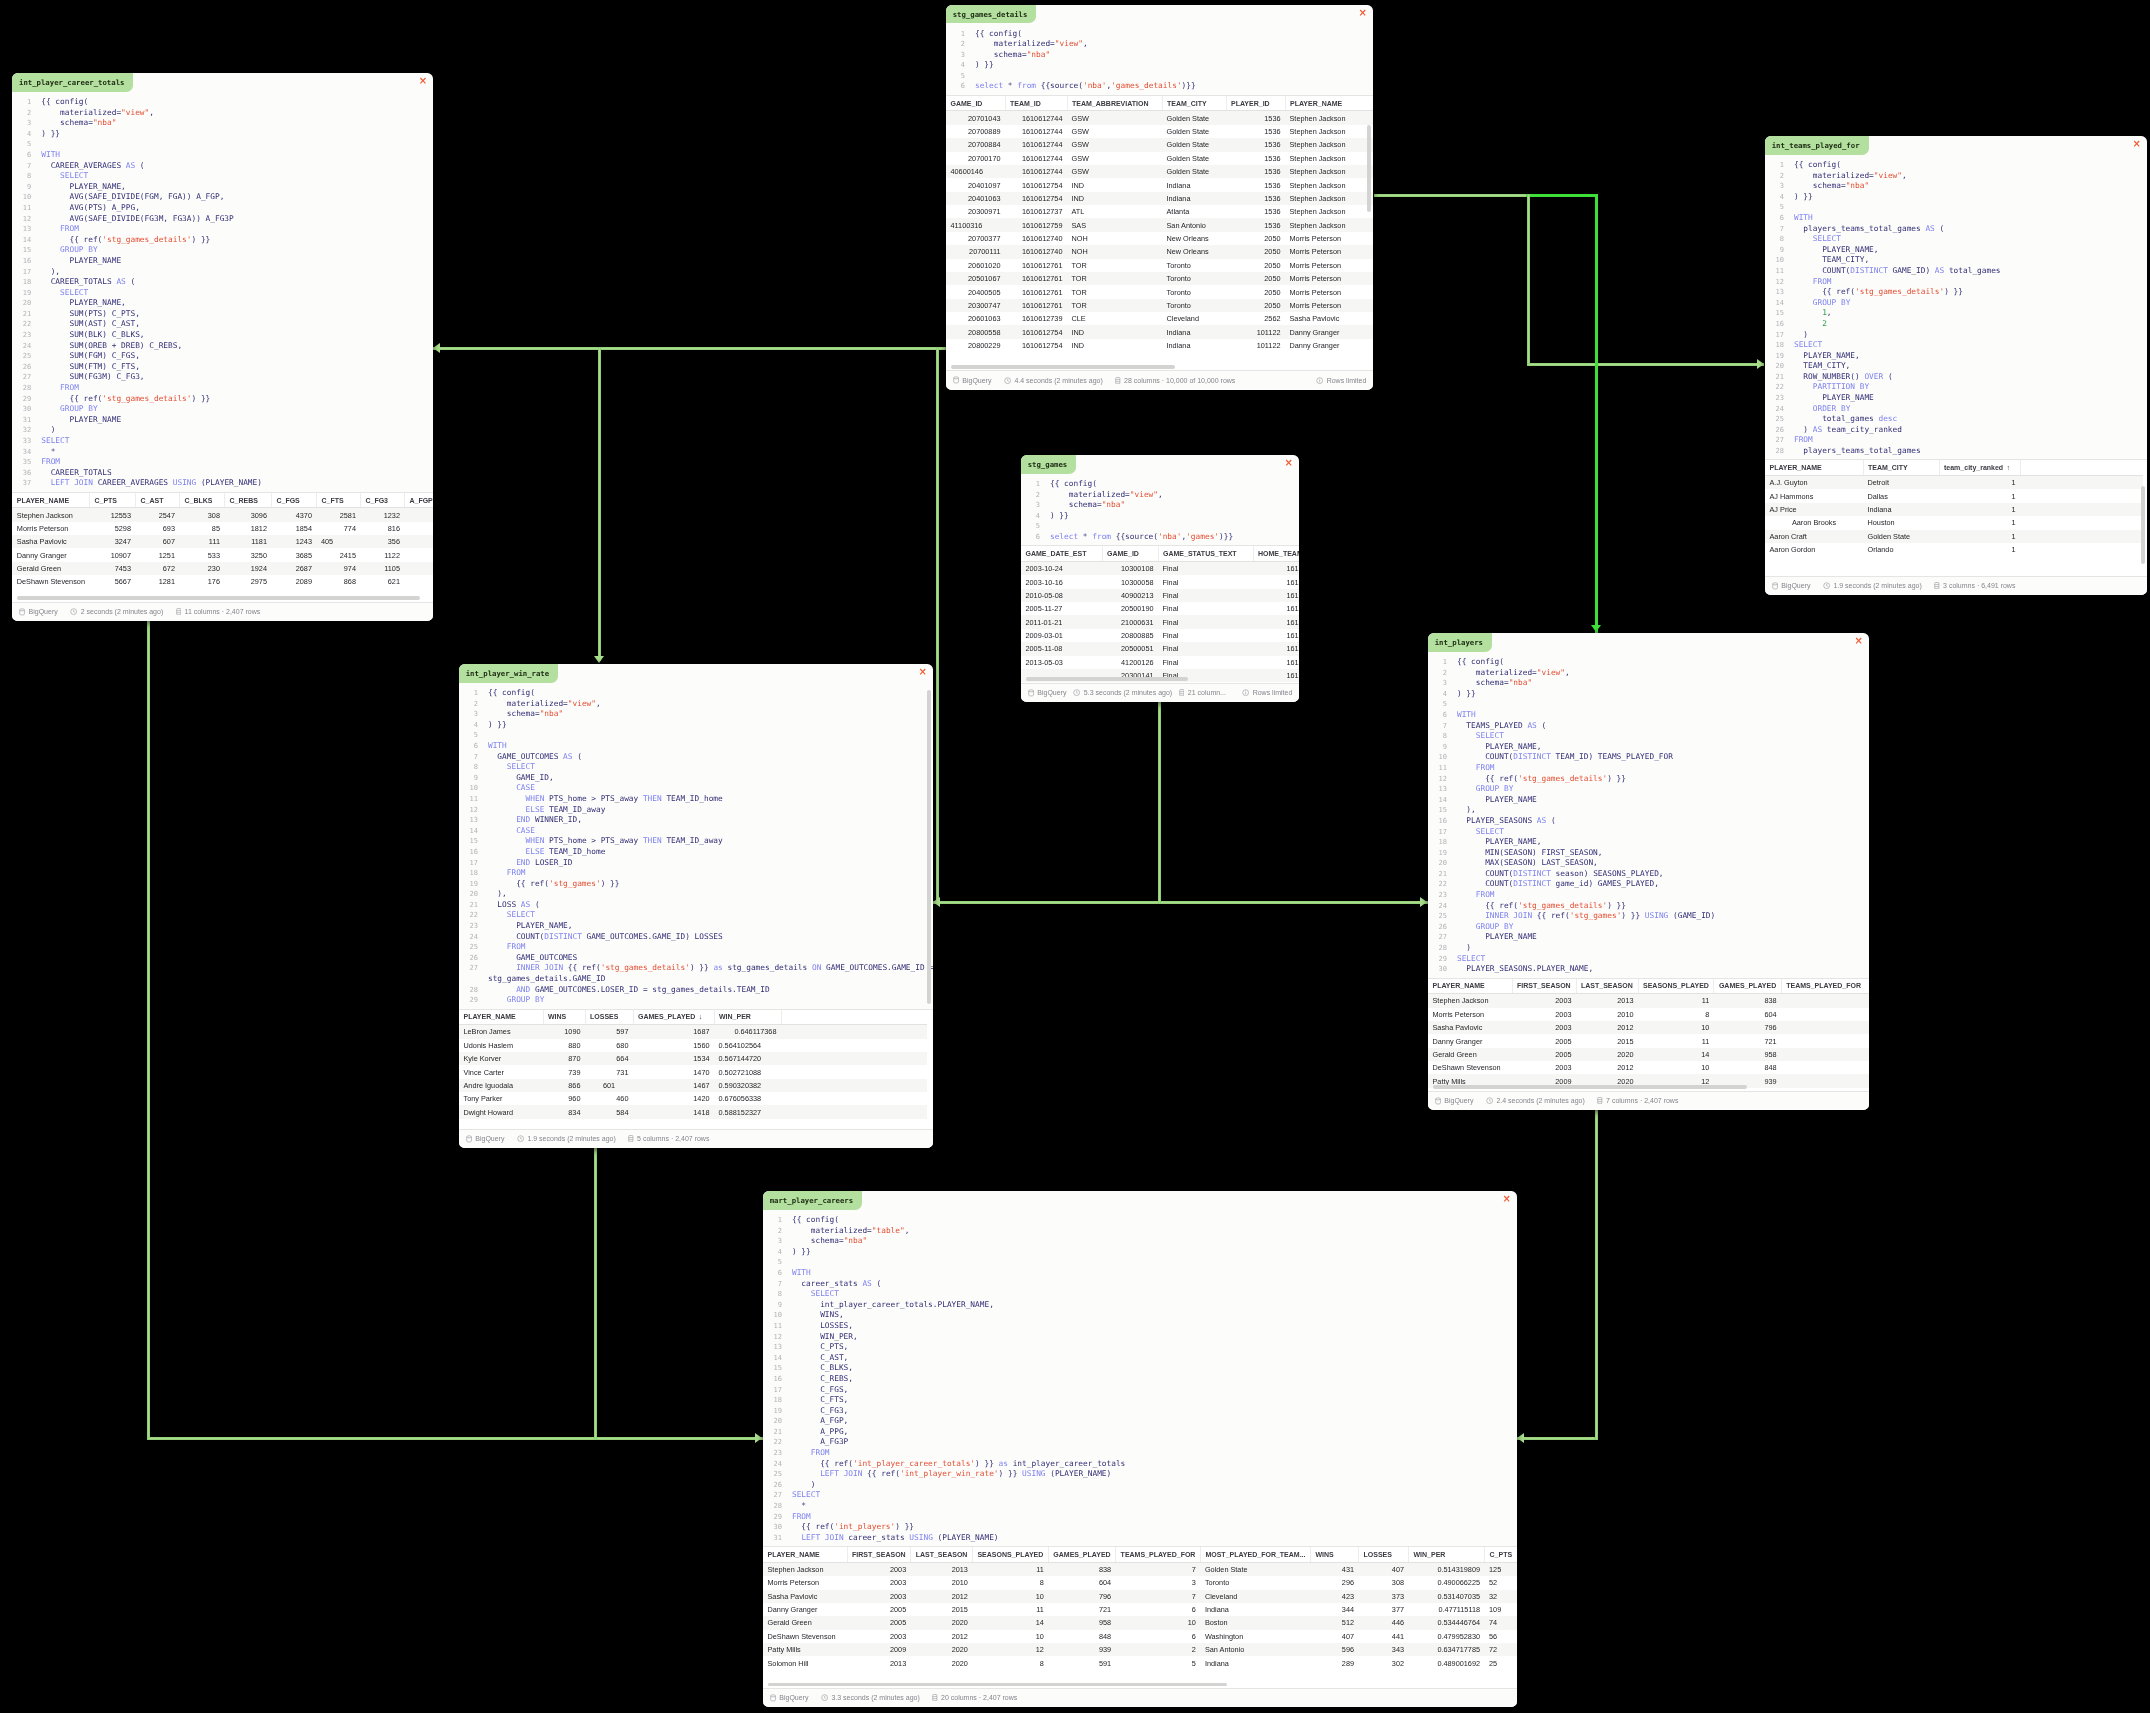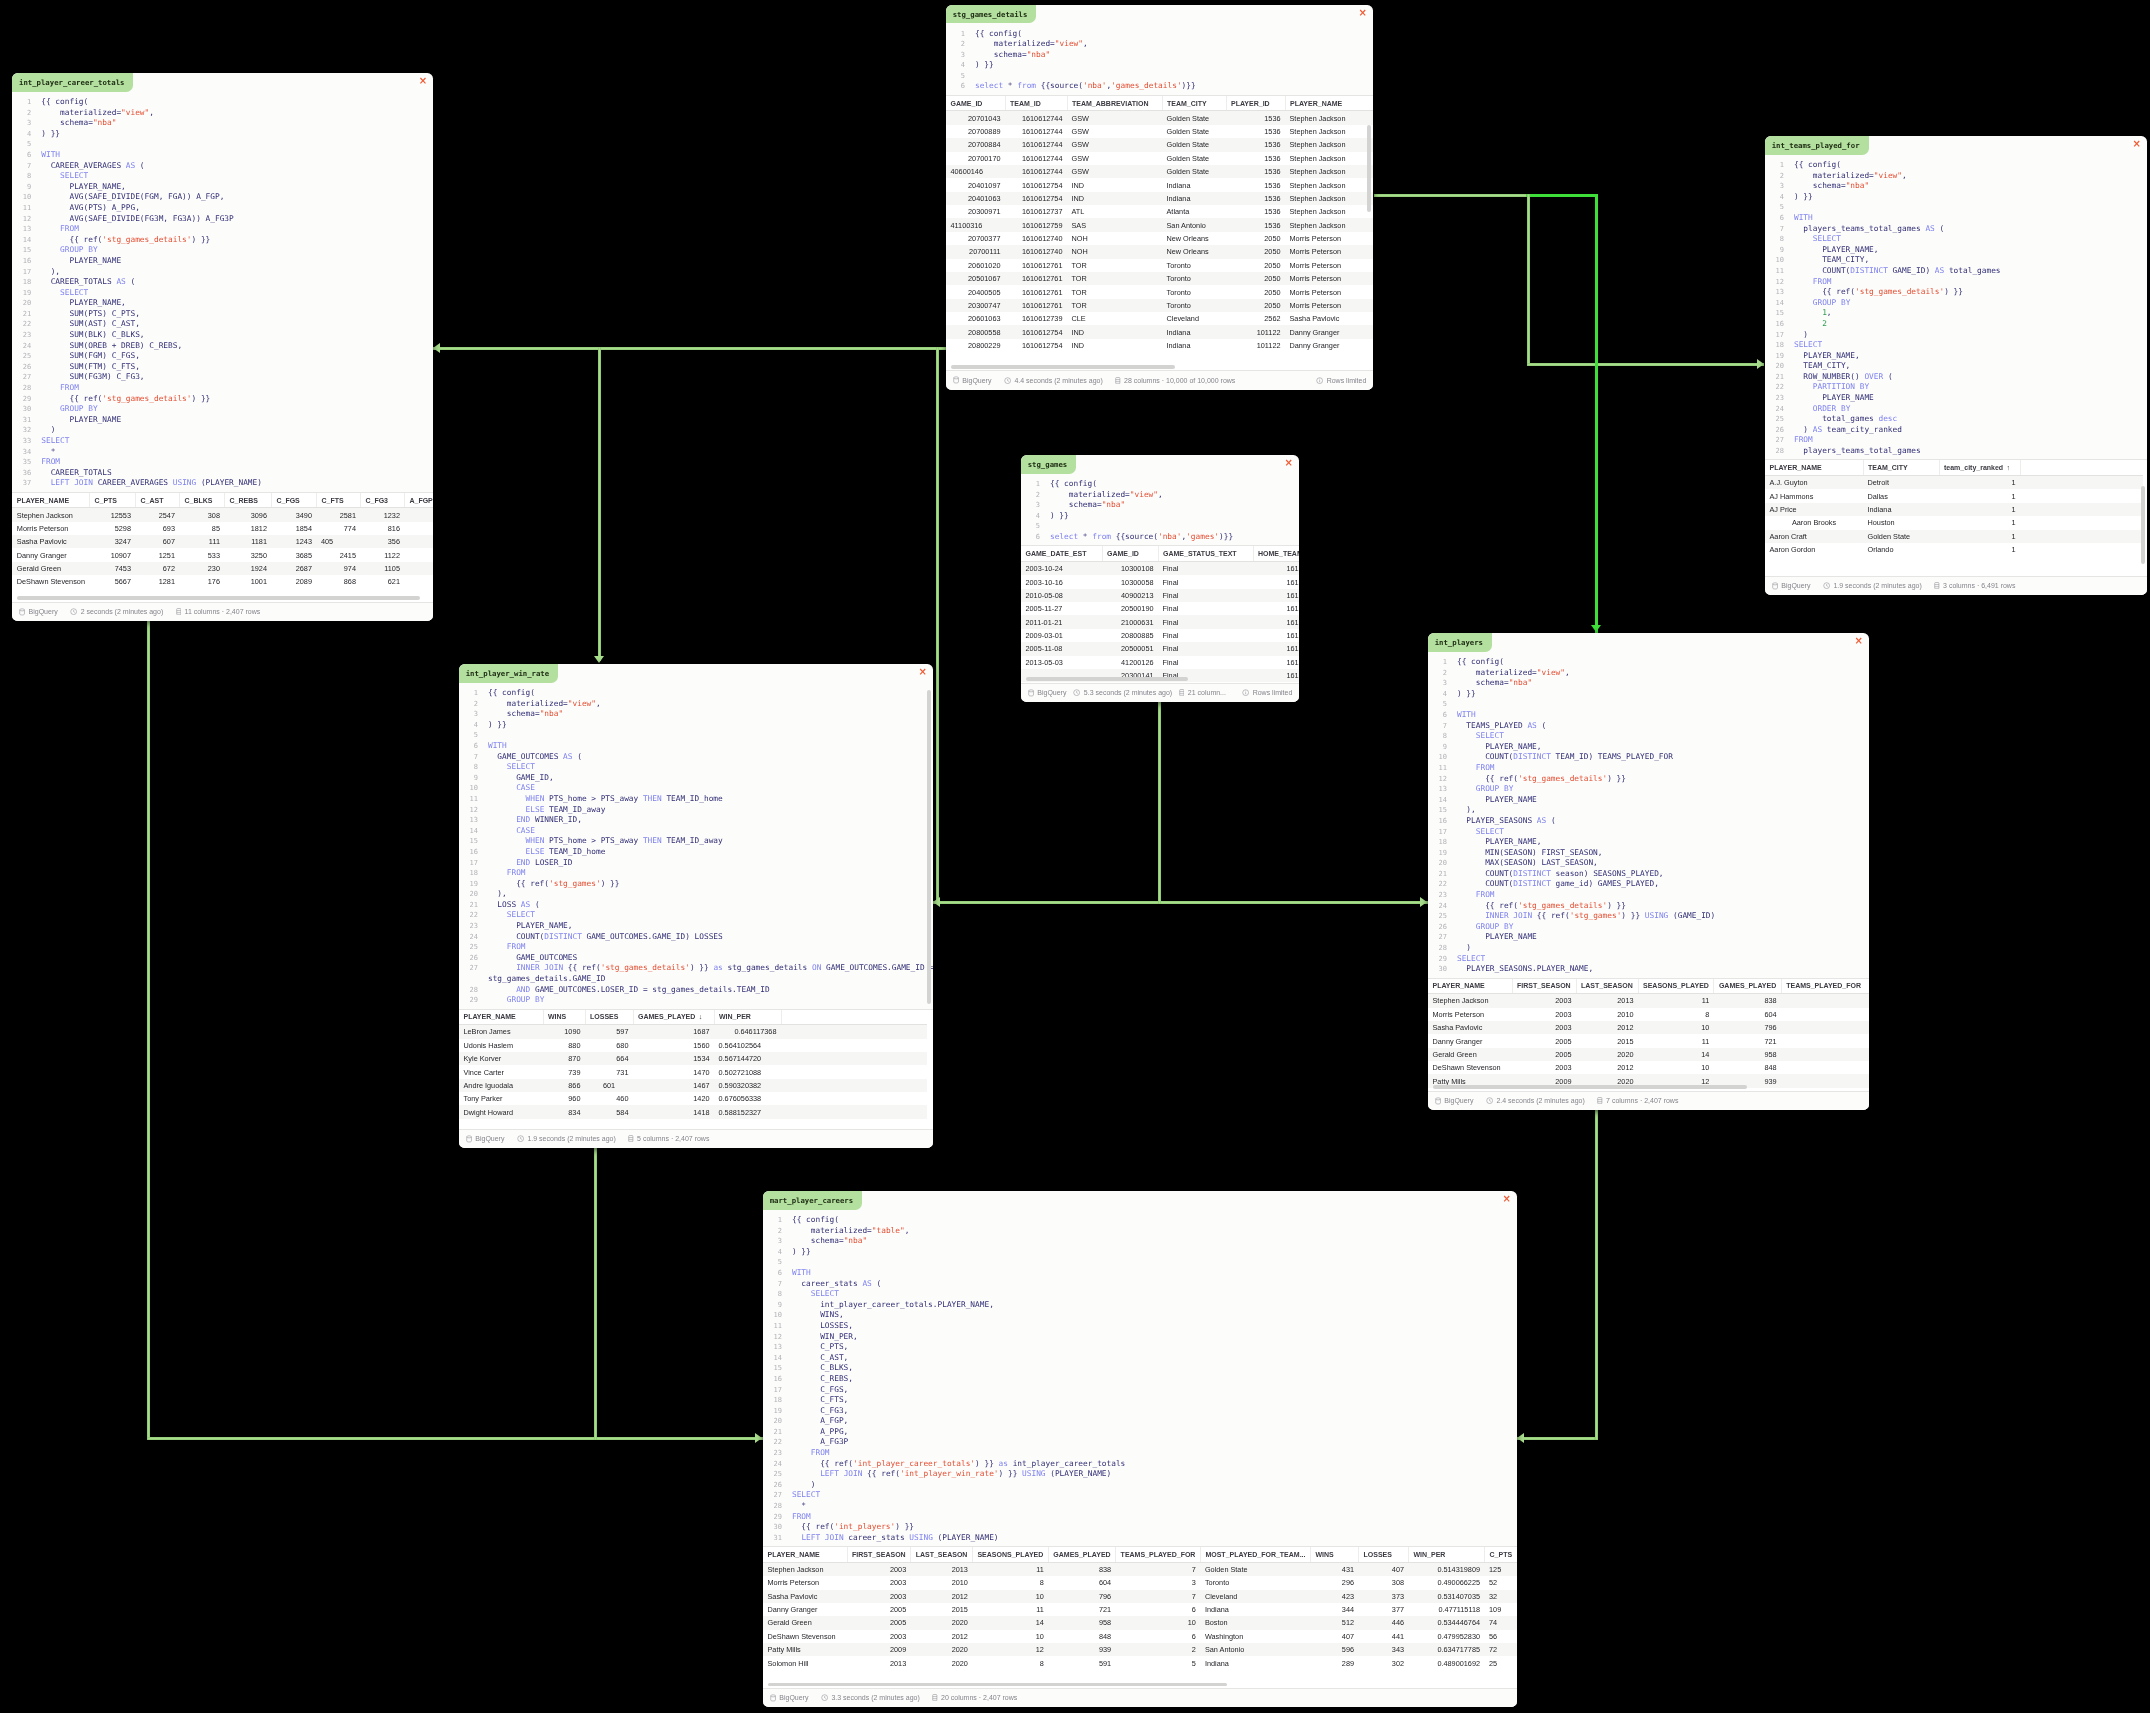--- a/index.html
+++ b/index.html
@@ -164,21 +164,21 @@
             <th>A_FGP</th>
           </tr>
         </thead>
         <tbody>
           <tr>
             <td style="text-align:left">Stephen Jackson</td>
             <td style="text-align:right">12553</td>
             <td style="text-align:right">2547</td>
             <td style="text-align:right">308</td>
             <td style="text-align:right">3096</td>
-            <td style="text-align:right">3490</td>
+            <td style="text-align:right">4370</td>
             <td style="text-align:right">2581</td>
             <td style="text-align:right">1232</td>
             <td style="text-align:right"></td>
           </tr>
           <tr>
             <td style="text-align:left">Morris Peterson</td>
             <td style="text-align:right">5298</td>
             <td style="text-align:right">693</td>
             <td style="text-align:right">85</td>
             <td style="text-align:right">1812</td>
@@ -218,21 +218,21 @@
             <td style="text-align:right">2687</td>
             <td style="text-align:right">974</td>
             <td style="text-align:right">1105</td>
             <td style="text-align:right"></td>
           </tr>
           <tr>
             <td style="text-align:left">DeShawn Stevenson</td>
             <td style="text-align:right">5667</td>
             <td style="text-align:right">1281</td>
             <td style="text-align:right">176</td>
-            <td style="text-align:right">1001</td>
+            <td style="text-align:right">2975</td>
             <td style="text-align:right">2089</td>
             <td style="text-align:right">868</td>
             <td style="text-align:right">621</td>
             <td style="text-align:right"></td>
           </tr>
         </tbody>
       </table>
     </div>
   <footer class="statusbar">
     <span class="st">

